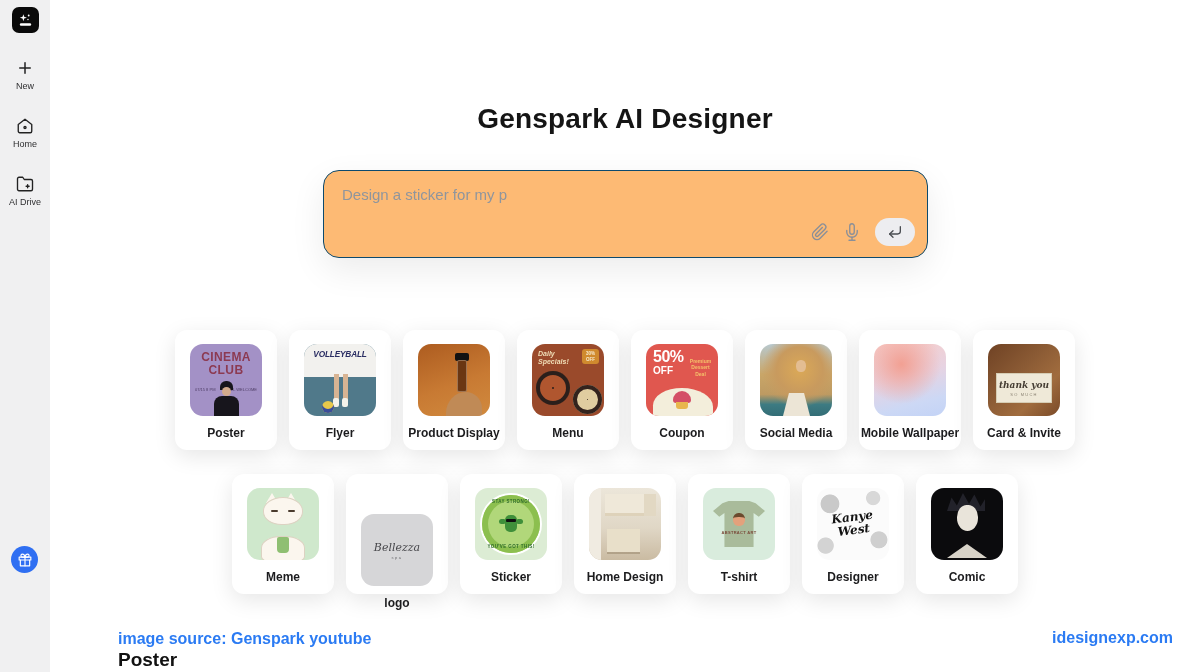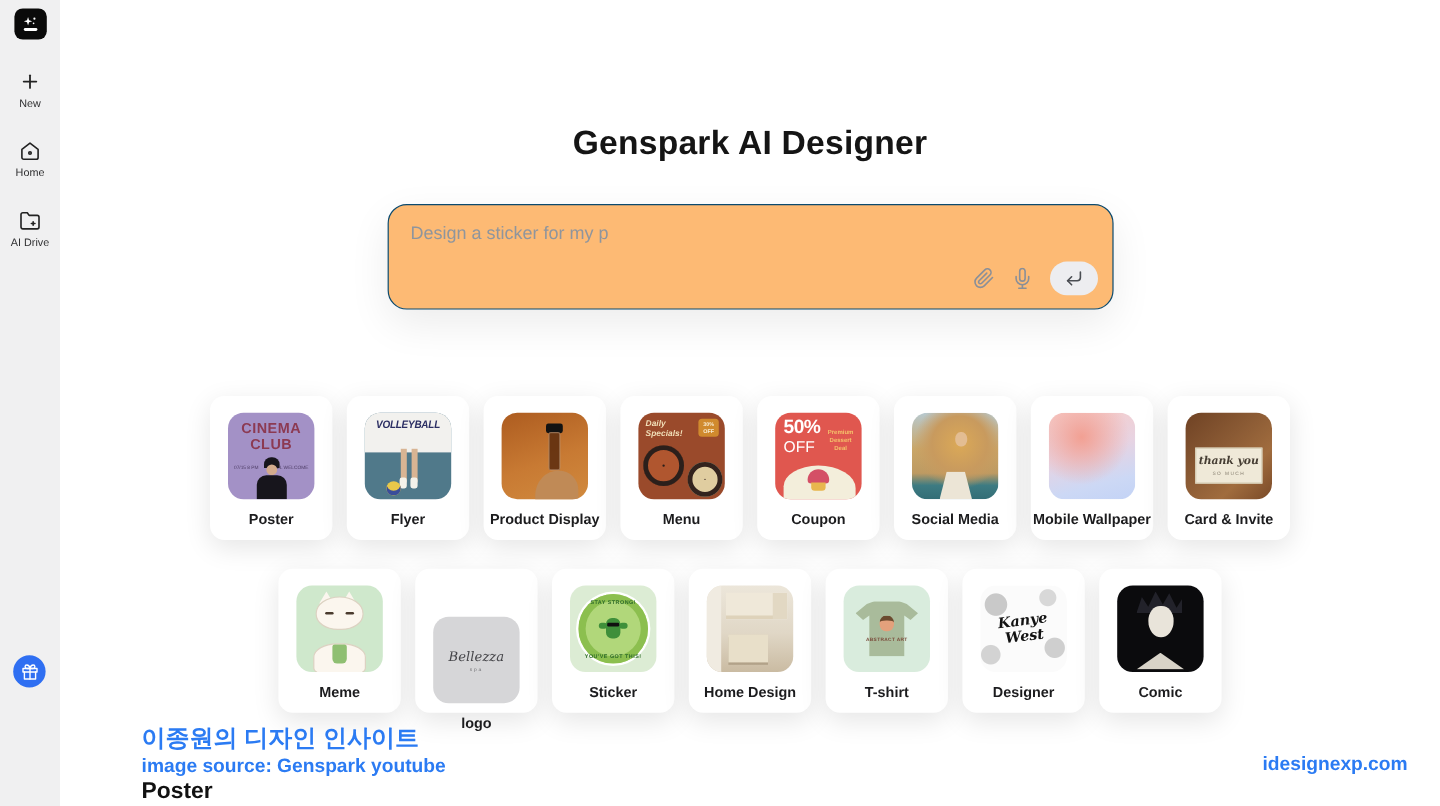--- a/index.html
+++ b/index.html
@@ -97,21 +97,21 @@
              border-radius:50%; background:#2b1f1b;
              box-shadow:inset 0 0 0 4px #2b1f1b, inset 0 0 0 16px #b0562f; }
   .m-bowl2 { position:absolute; right:2px; bottom:2px; width:29px; height:29px;
              border-radius:50%; background:#33231d;
              box-shadow:inset 0 0 0 4px #33231d, inset 0 0 0 14px #e0cda0; }
 
   
   .th-coupon { background:#e0574f; }
   .c-pct { padding:5px 0 0 7px; font-size:16px; font-weight:800; color:#fff;
            letter-spacing:-.5px; line-height:1; }
-  .c-off { padding-left:7px; font-size:13px; font-weight:400; color:#fff; }
+  .c-off { padding-left:7px; font-size:10px; font-weight:700; color:#fff; }
   .c-deal { position:absolute; top:14px; right:4px; width:27px; font-size:5px;
             font-weight:700; color:#f5c06a; text-align:center; line-height:1.25; }
   .c-blob { position:absolute; left:7px; right:5px; bottom:-8px; height:36px;
             background:#f3eedb; border-radius:48% 52% 10% 10%; }
   .c-cake { position:absolute; bottom:13px; left:27px; width:18px; height:12px;
             background:#d44f66; border-radius:9px 9px 3px 3px; }
   .c-cup { position:absolute; bottom:7px; left:30px; width:12px; height:7px;
            background:#e8b64e; border-radius:0 0 3px 3px; }
 
   
@@ -452,19 +452,18 @@
         <div class="thumb th-comic">
           <div class="co-hair"></div>
           <div class="co-face"></div>
           <div class="co-collar"></div>
         </div>
         <div class="card-label">Comic</div>
       </div>
 
     </div>
 
-    <div class="foot-line1" style="color: rgb(43, 123, 243);">이종원의 디자인 인사이트</div>
     <div class="foot-line2" style="color: rgb(43, 123, 243);">image source: Genspark youtube</div>
     <div class="foot-line3">Poster</div>
     <div class="foot-site" style="color: rgb(43, 123, 243);">idesignexp.com</div>
 
   </div>
 </div>
 
 </body></html>

